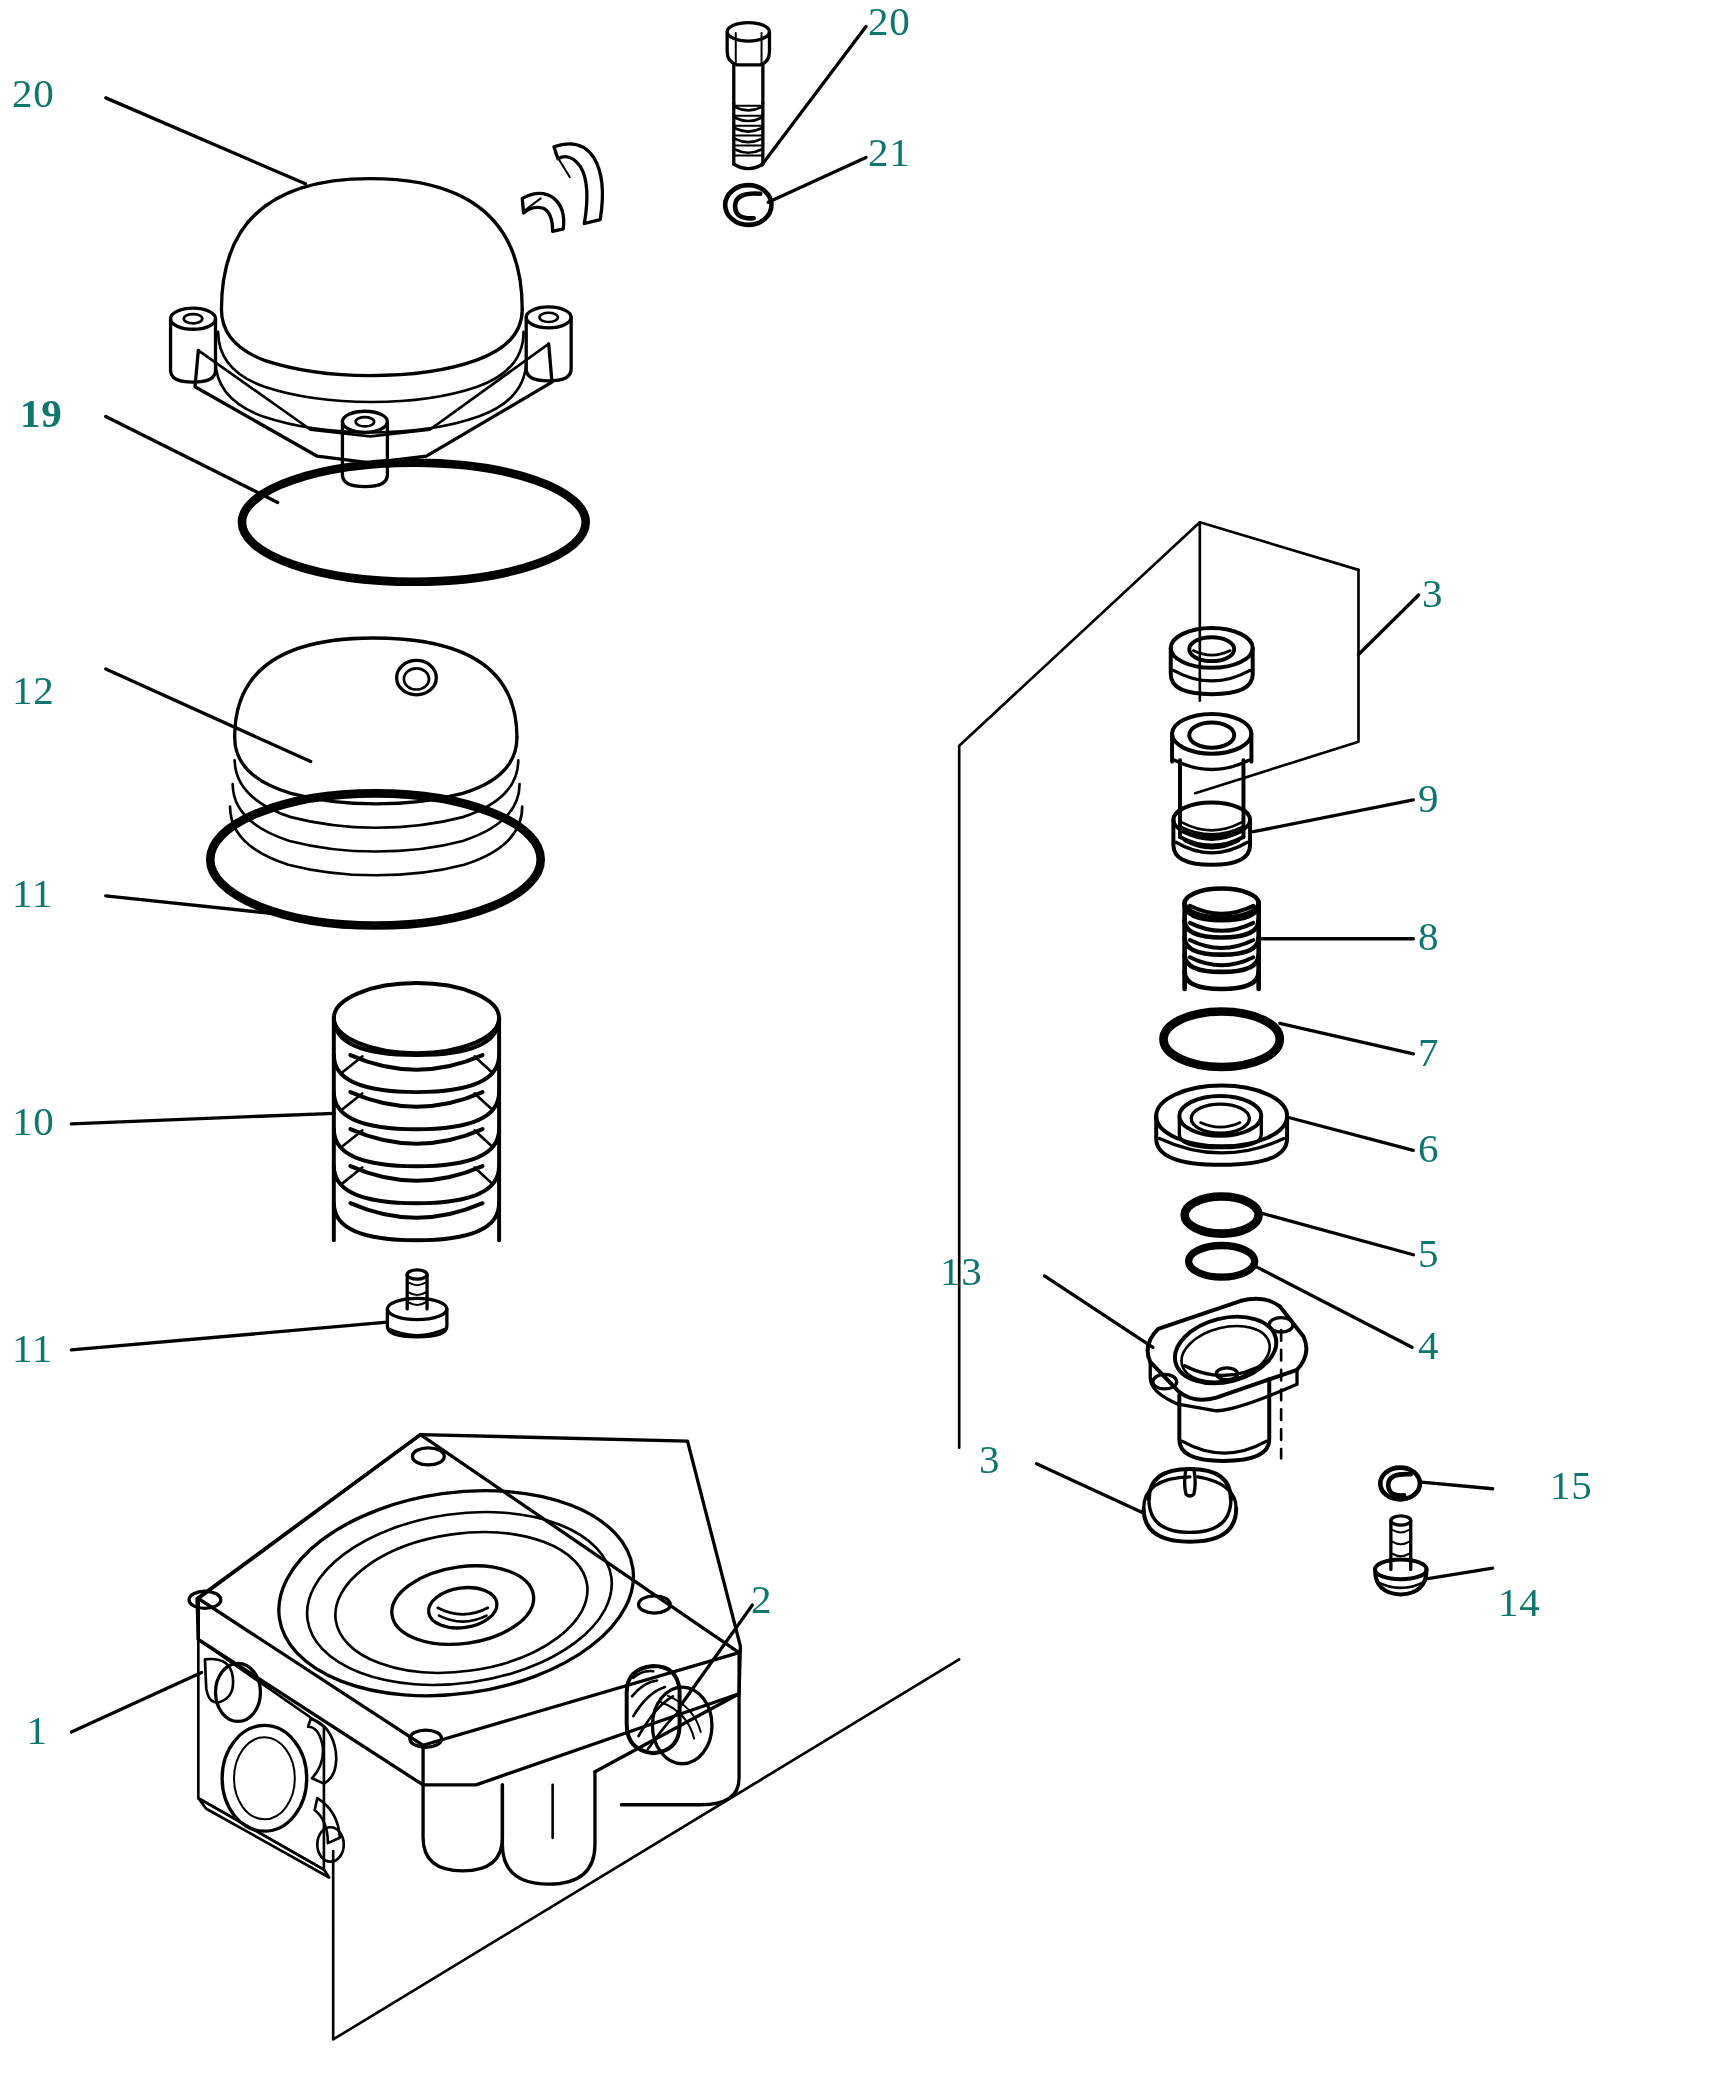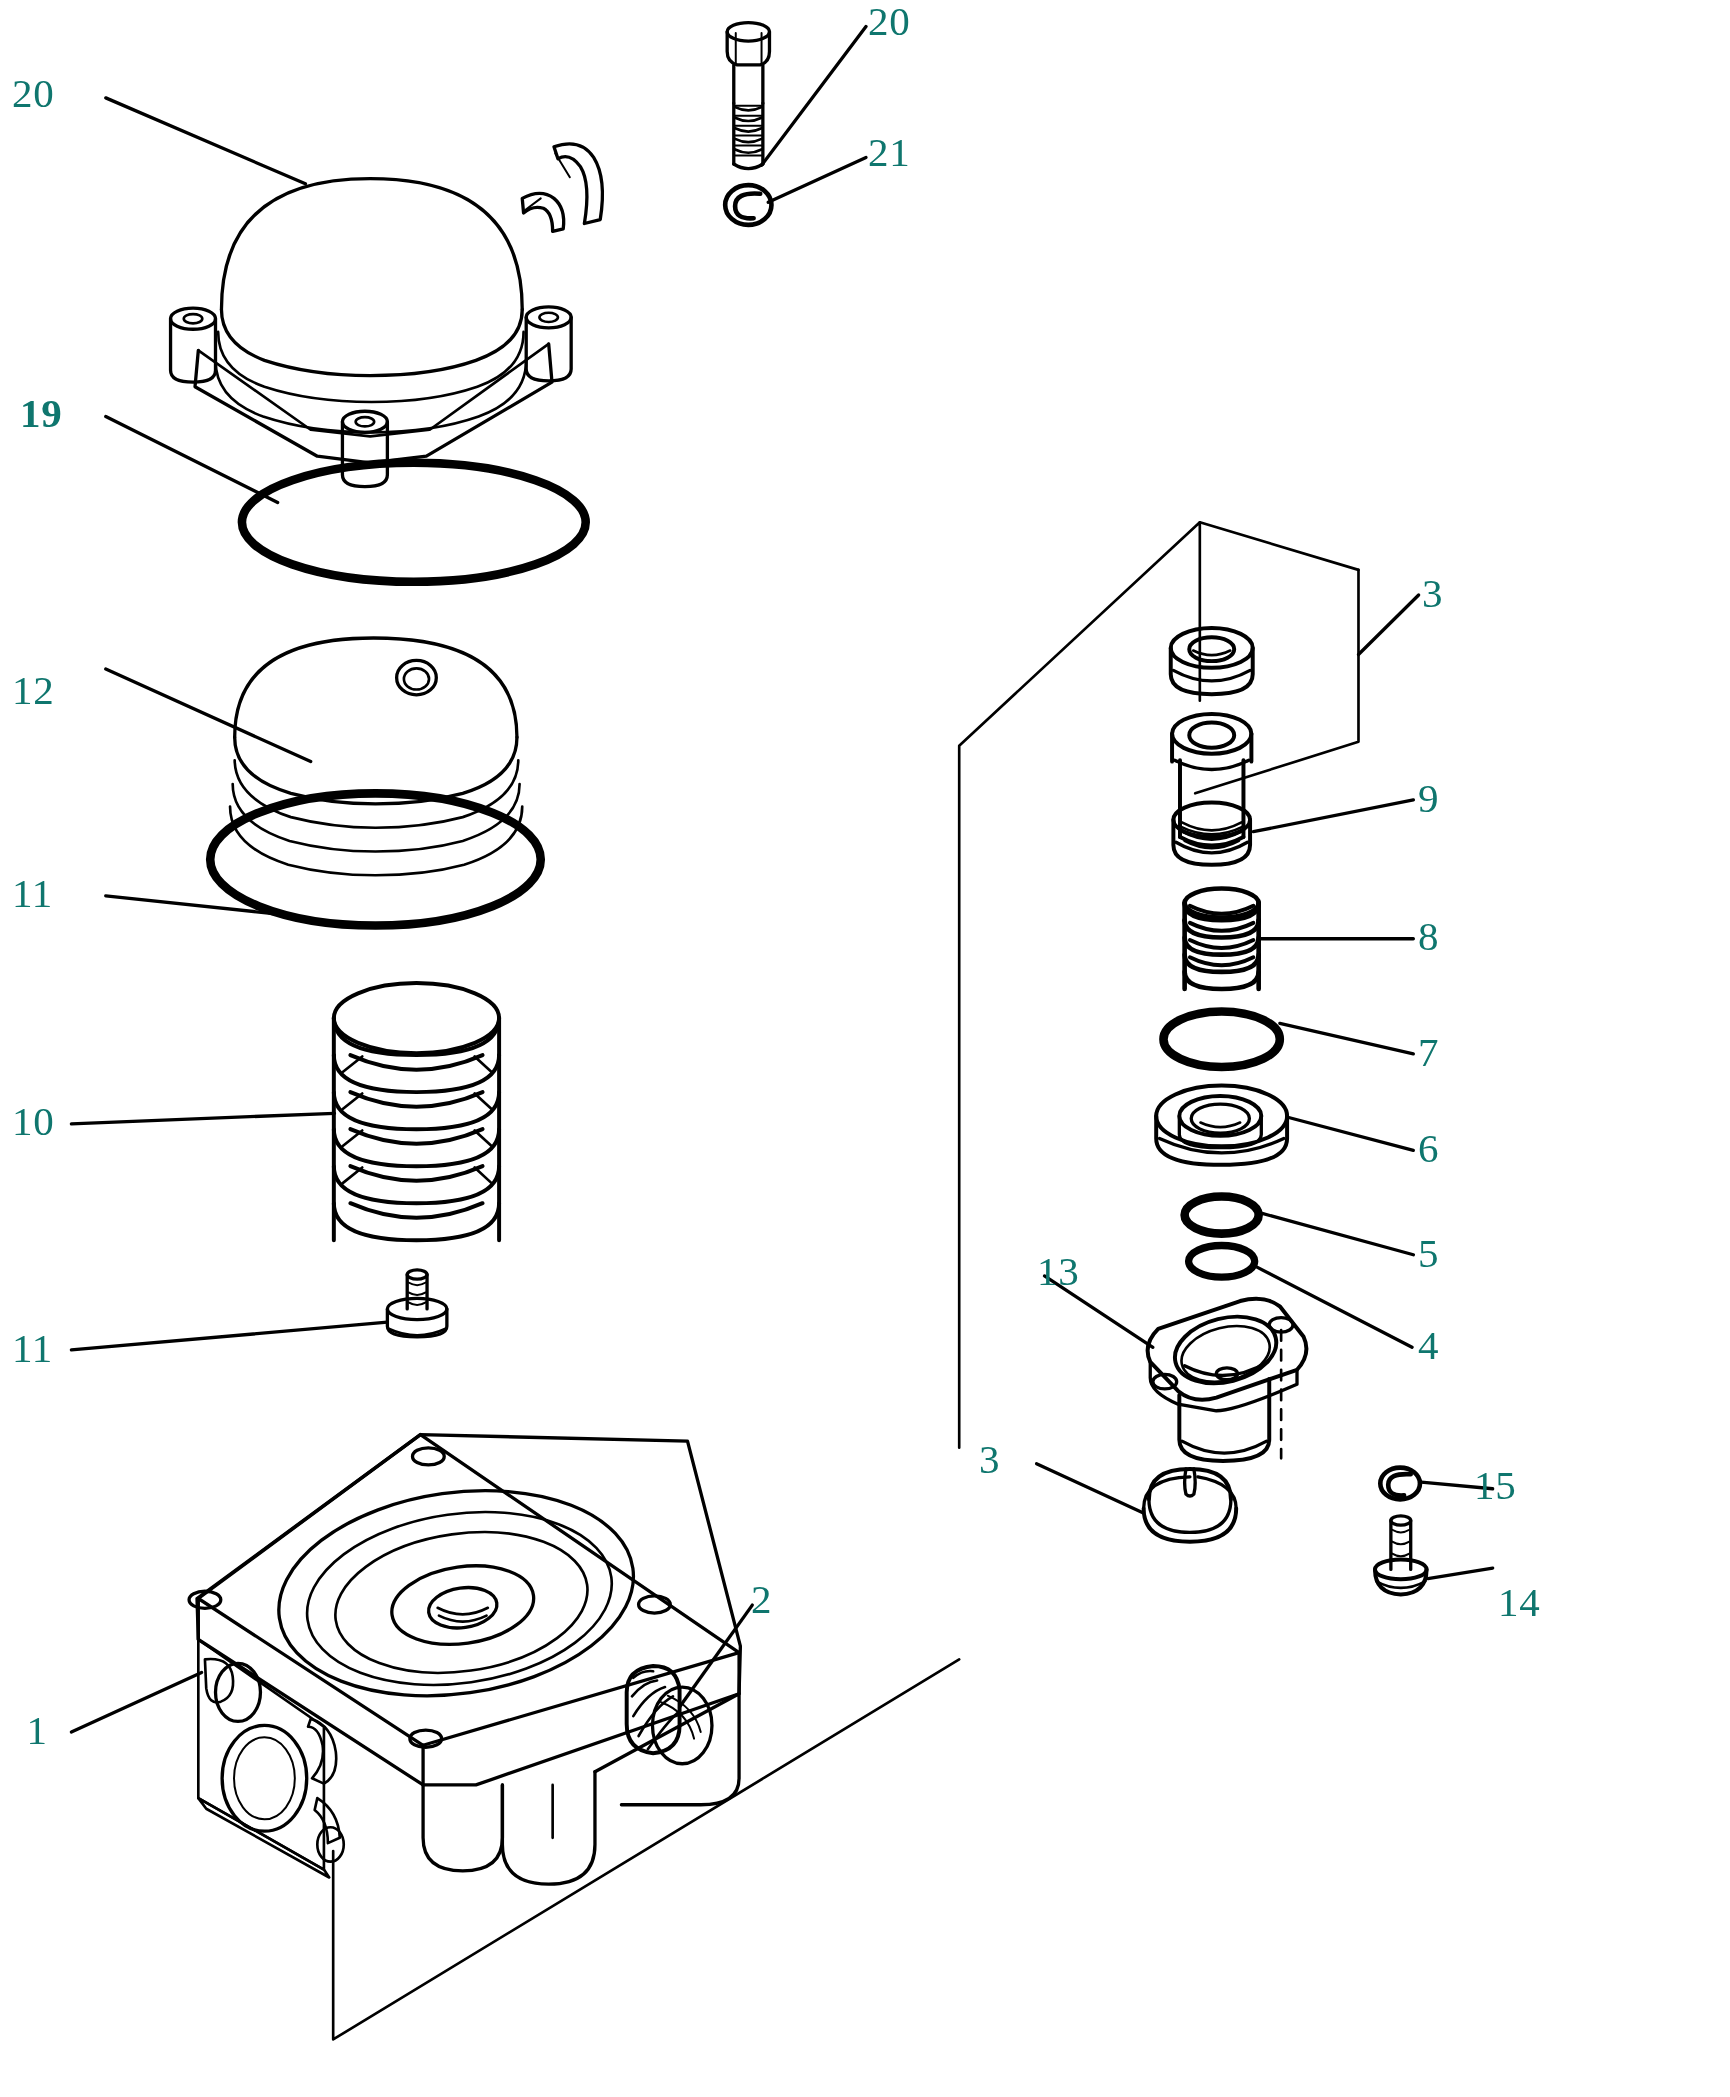--- a/index.html
+++ b/index.html
@@ -363,20 +363,20 @@
   <div class="callout" style="left:868px; top:132px;">21</div>
 
   <div class="callout" style="left:1422px; top:573px;">3</div>
   <div class="callout" style="left:1418px; top:778px;">9</div>
   <div class="callout" style="left:1418px; top:916px;">8</div>
   <div class="callout" style="left:1418px; top:1032px;">7</div>
   <div class="callout" style="left:1418px; top:1128px;">6</div>
   <div class="callout" style="left:1418px; top:1233px;">5</div>
   <div class="callout" style="left:1418px; top:1325px;">4</div>
 
-  <div class="callout" style="left:1037px; top:1251px;">13</div>
+  <div class="callout" style="left:940px; top:1251px;">13</div>
   <div class="callout" style="left:979px; top:1439px;">3</div>
 
-  <div class="callout" style="left:1474px; top:1465px;">15</div>
+  <div class="callout" style="left:1550px; top:1465px;">15</div>
   <div class="callout" style="left:1498px; top:1546px;margin-top:36px;">14</div>
 
 </div>
 
 
 </body></html>

